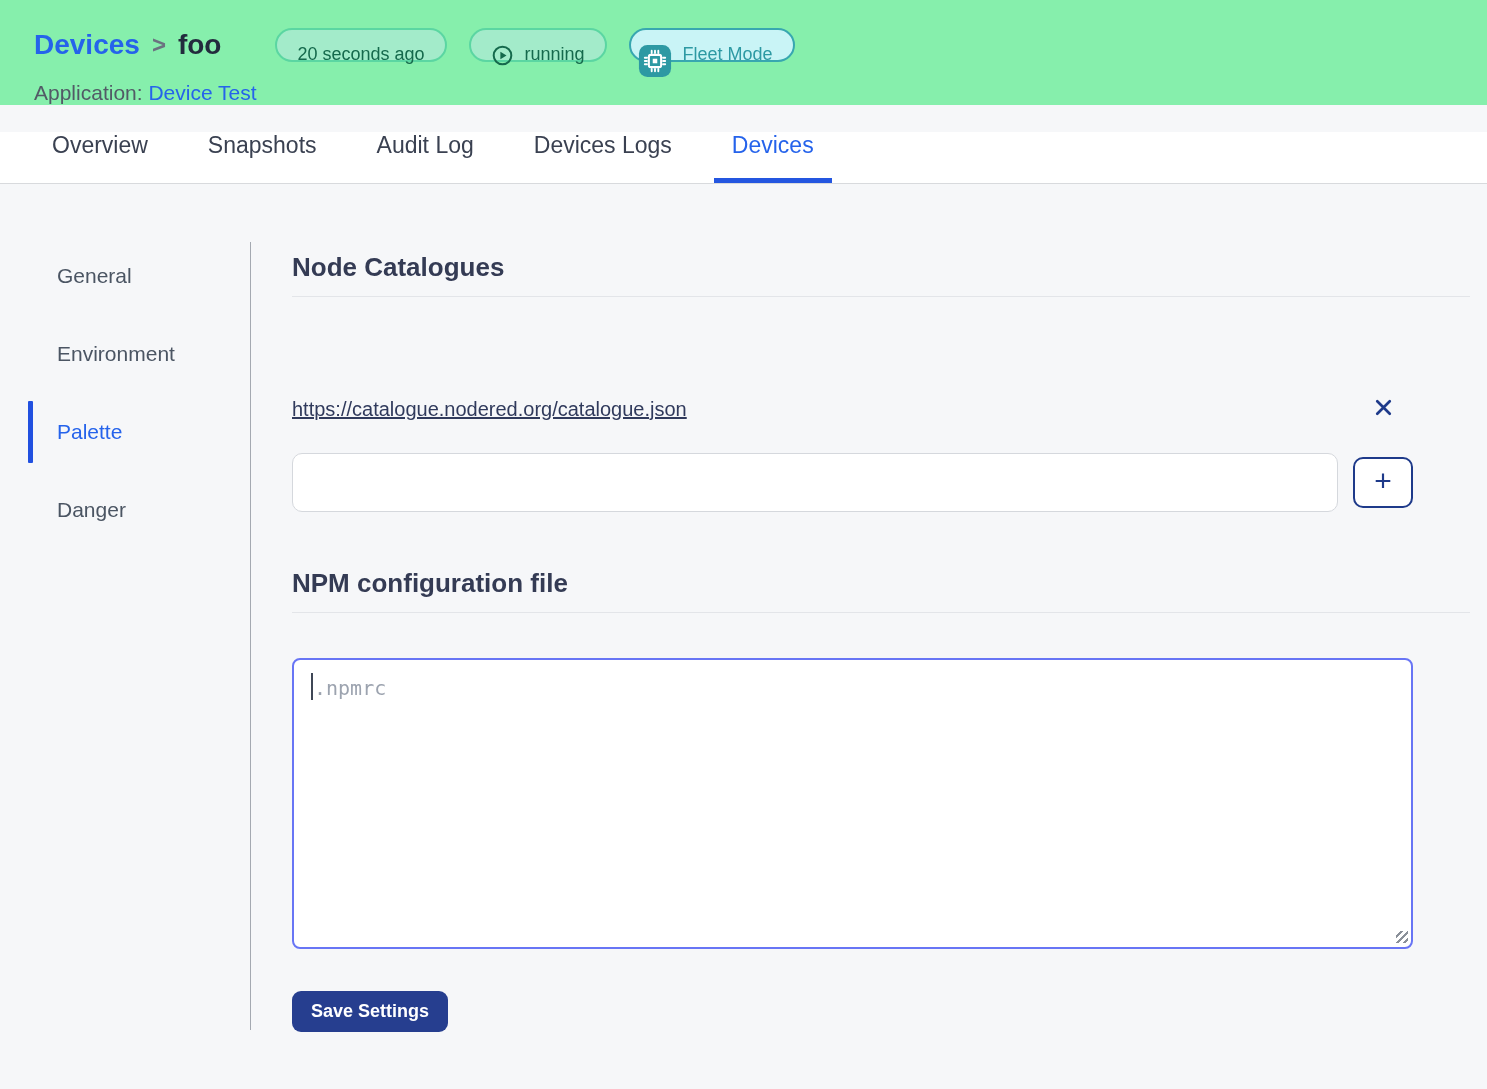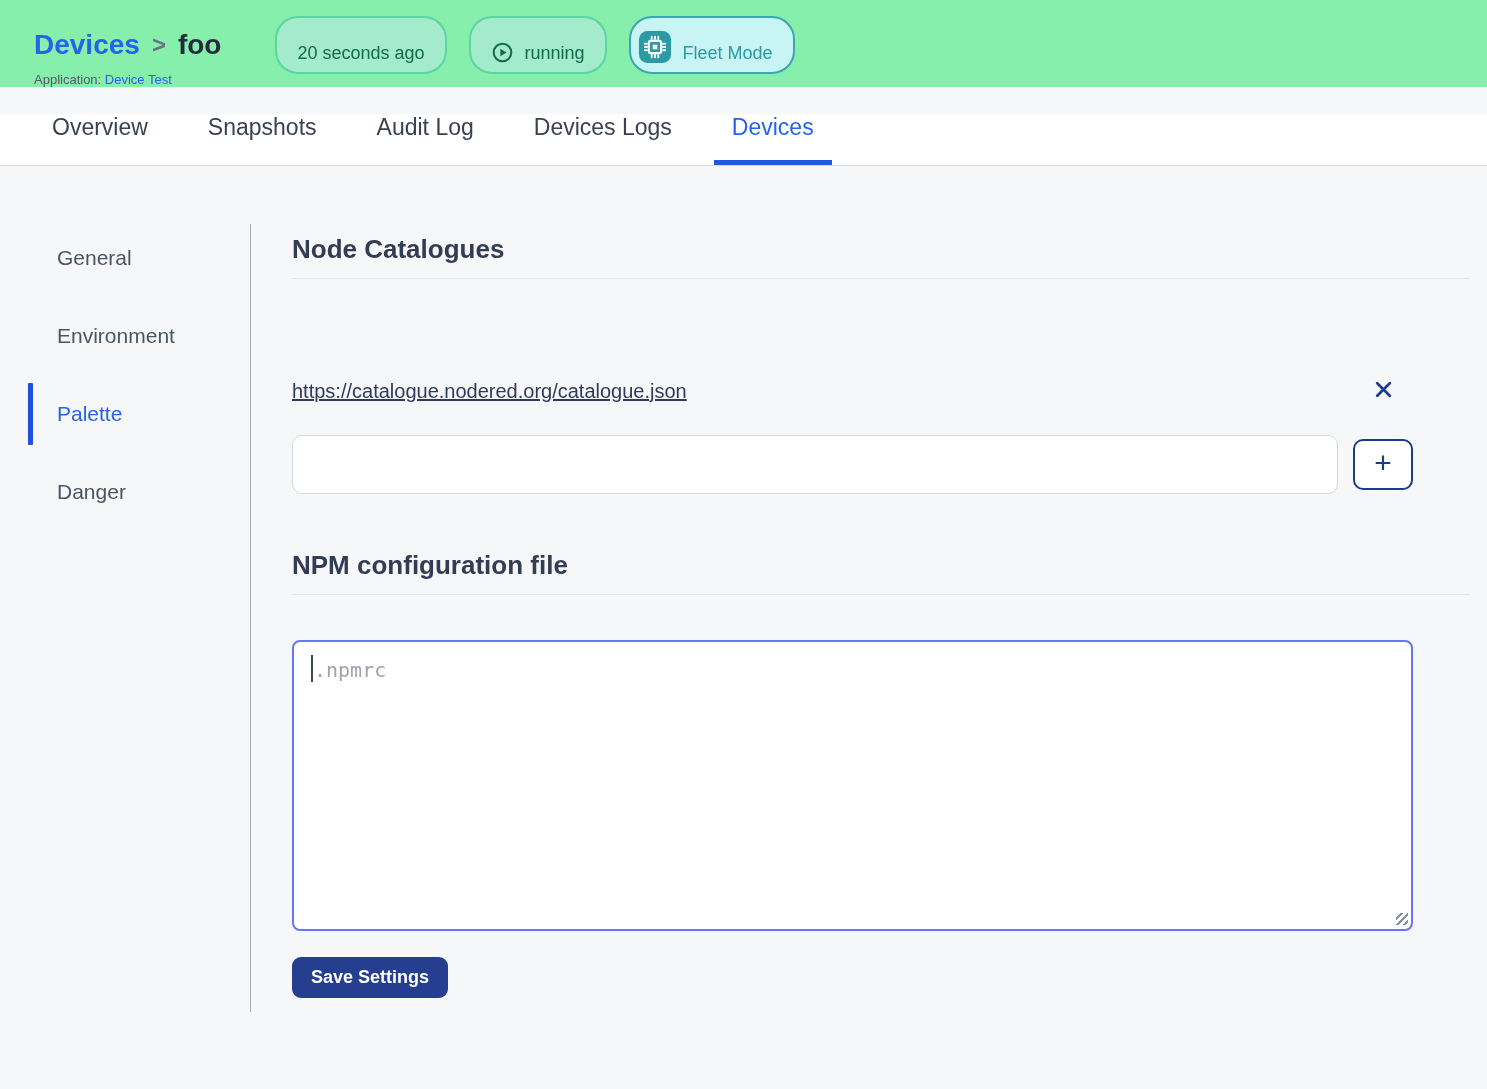--- a/index.html
+++ b/index.html
@@ -13,28 +13,28 @@
 
   
   .header { background: #86efac; padding: 22px 34px 0 34px; }
   .breadcrumb-row { display: flex; align-items: center; height: 46px; }
   .crumb-parent { font-size: 28px; font-weight: bold; color: #2563eb; cursor: pointer; }
   .crumb-sep { font-size: 24px; font-weight: bold; color: #6b7280; margin: 0 12px; }
   .crumb-current { font-size: 28px; font-weight: bold; color: #232b3d; }
 
   .badges { display: flex; align-items: center; margin-left: 54px; gap: 22px; }
   .badge {
-    display: inline-flex; align-items: flex-end; height: 58px;
-    border-radius: 23px; font-size: 18px; padding: 8px 20px; white-space: nowrap;
+    display: inline-flex; align-items: flex-start; height: 34px;
+    border-radius: 23px; font-size: 18px; padding: 14px 20px; white-space: nowrap;
   }
   .badge.green { background: #a3ebca; border: 2px solid #5bd6a2; color: #15694c; }
   .badge.teal  { background: #c9f4f6; border: 2px solid #38a7b0; color: #2d99a3; padding-left: 7px; }
   .badge .b-icon { display: inline-flex; margin-right: 11px; }
 
-  .app-row { margin-top: 4px; font-size: 13px; }
+  .app-row { margin-top: 13px; font-size: 21px; }
   .app-label { color: #525a66; }
   .app-link { color: #2563eb; cursor: pointer; }
 
   
   .tabbar {
     background: #ffffff;
     display: flex; gap: 24px;
     padding-left: 34px; margin-top: 27px;
     border-bottom: 1px solid #d8dadd;
   }
@@ -98,21 +98,21 @@
   }
   .npm-textarea::placeholder { color: #9ca3af; }
   .fake-caret { position: absolute; left: 19px; top: 15px; width: 2px; height: 27px; background: #3f4756; }
   .resize-grip {
     position: absolute; right: 5px; bottom: 6px; width: 12px; height: 12px;
     background: repeating-linear-gradient(135deg, transparent 0 3px, #8a9099 3px 5px);
     pointer-events: none;
   }
 
   .save-btn {
-    margin-top: 26px; background: #263e8f; color: #ffffff;
+    margin-top: 42px; background: #263e8f; color: #ffffff;
     font-family: "Liberation Sans", sans-serif; font-size: 18px; font-weight: bold;
     border: none; border-radius: 9px; padding: 10px 19px; height: 41px; cursor: pointer;
   }
 </style>
 </head>
 <body>
 
 <div class="header">
   <div class="breadcrumb-row">
     <span class="crumb-parent">Devices</span>

